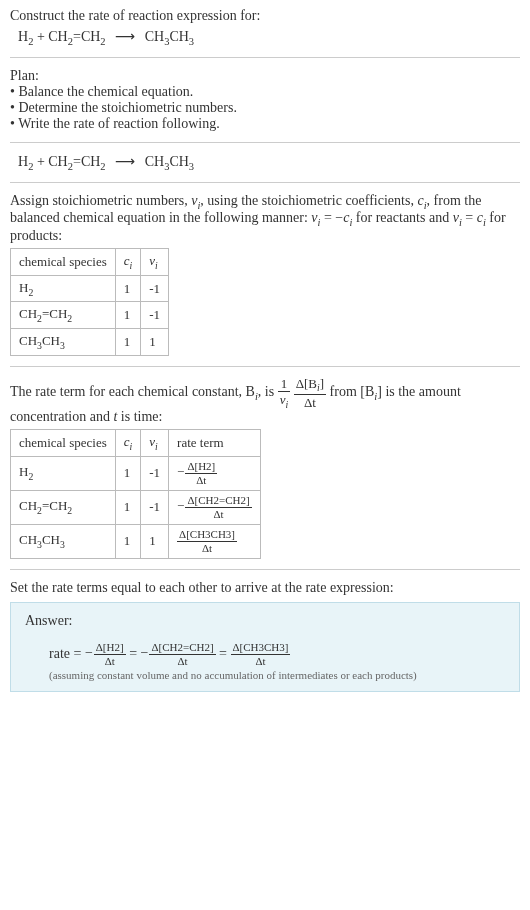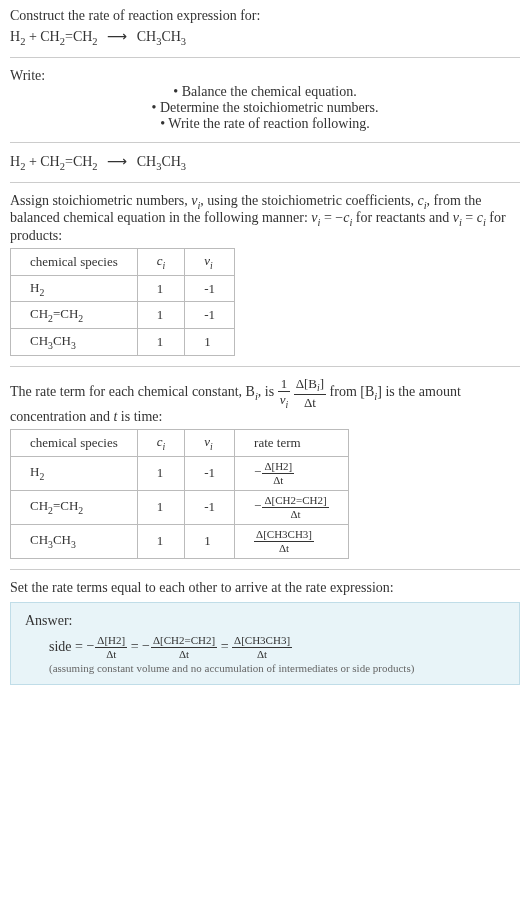--- a/index.html
+++ b/index.html
@@ -18,39 +18,38 @@
   border: none;
   border-top: 1px solid #ccc;
   margin: 10px 0;
 }
 .title {
   font-size: 14px;
   margin-bottom: 4px;
 }
 .equation {
   font-size: 14px;
-  margin: 4px 0;
+  margin: 4px 8px;
 }
 sub { font-size: 0.75em; }
 .arrow { margin: 0 6px; }
 .plan-list {
   list-style: none;
   padding-left: 0;
-  text-align: center;
 }
 .plan-list li::before {
   content: "• ";
 }
 table {
   border-collapse: collapse;
   margin: 4px 0;
 }
 td, th {
   border: 1px solid #bbb;
-  padding: 4px 19px;
+  padding: 4px 8px;
   text-align: left;
   font-weight: normal;
   font-size: 13px;
 }
 th { font-weight: normal; }
 .smallnote {
   font-size: 11px;
   color: #666;
   margin-top: 2px;
 }
@@ -73,21 +72,21 @@
 .frac-lg {
   font-size: 13px;
 }
 .answer-box {
   background: #e8f4f8;
   border: 1px solid #c0dde8;
   padding: 10px 14px;
   margin-top: 6px;
 }
 .answer-box .alab {
-  margin-bottom: 6px;
+  margin-bottom: 13px;
 }
 .indent {
   padding-left: 24px;
 }
 .math { font-style: italic; margin-top: 20px; }
 .neg { margin-right: 1px; }
 </style>
 </head>
 <body>
 
@@ -96,21 +95,21 @@
   <div class="equation">
     <span><span>H</span><sub>2</sub></span><span> + </span><span><span>CH</span><sub>2</sub><span>=</span><span>CH</span><sub>2</sub></span>
     <span class="arrow">⟶</span>
     <span><span>CH</span><sub>3</sub><span>CH</span><sub>3</sub></span>
   </div>
 </div>
 
 <hr>
 
 <div class="section">
-  <div>Write:</div>
+  <div>Plan:</div>
   <ul class="plan-list">
     <li>Balance the chemical equation.</li>
     <li>Determine the stoichiometric numbers.</li>
     <li>Write the rate of reaction following.</li>
   </ul>
 </div>
 
 <hr>
 
 <div class="section">
@@ -192,17 +191,17 @@
     </table>
 </div>
 
 <hr>
 
 <div class="section">
   <div>Set the rate terms equal to each other to arrive at the rate expression:</div>
   <div class="answer-box">
     <div class="alab">Answer:</div>
     <div class="indent">
-      <span>side = </span><span class="neg">−</span><span class="frac"><span class="num">Δ[H2]</span><span class="den">Δt</span></span><span> = </span><span class="neg">−</span><span class="frac"><span class="num">Δ[CH2=CH2]</span><span class="den">Δt</span></span><span> = </span><span class="frac"><span class="num">Δ[CH3CH3]</span><span class="den">Δt</span></span>
+      <span>rate = </span><span class="neg">−</span><span class="frac"><span class="num">Δ[H2]</span><span class="den">Δt</span></span><span> = </span><span class="neg">−</span><span class="frac"><span class="num">Δ[CH2=CH2]</span><span class="den">Δt</span></span><span> = </span><span class="frac"><span class="num">Δ[CH3CH3]</span><span class="den">Δt</span></span>
     </div>
-    <div class="smallnote indent">(assuming constant volume and no accumulation of intermediates or side products)</div>
+    <div class="smallnote indent">(assuming constant volume and no accumulation of intermediates or each products)</div>
   </div>
 </div>
 
 </body></html>

